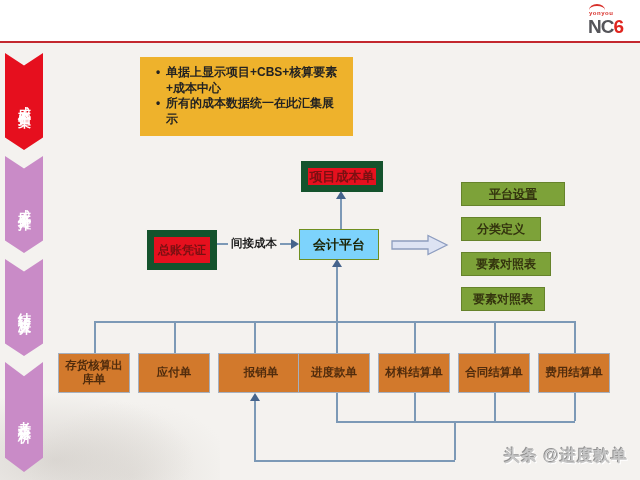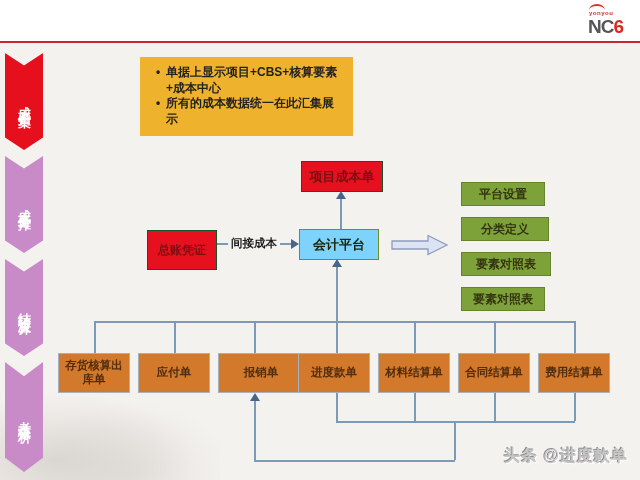--- a/index.html
+++ b/index.html
@@ -23,21 +23,21 @@
   .chev-red{background:#e60f1e;}
   .chev-purple{background:#c98bc7;}
   
   .note{position:absolute;left:140px;top:57px;width:213px;height:79px;background:#eeb22c;
     box-sizing:border-box;padding:8px 10px 6px 10px;z-index:2;}
   .note .bullet-row{display:flex;font-size:12px;font-weight:bold;color:#222;line-height:1.3;}
   .note .dot{width:16px;flex:0 0 16px;text-align:center;}
   
   .fbox{position:absolute;display:flex;align-items:center;justify-content:center;text-align:center;
     box-sizing:border-box;font-weight:bold;z-index:2;}
-  .red-box{background:#e6101e;border:1px solid #14532d;color:#7a1012;font-size:13px;}
+  .red-box{background:#e6101e;border:7px solid #14532d;color:#7a1012;font-size:13px;}
   .green-box{background:#7dd3fc;border:1px solid #6f8f1f;color:#1c2405;font-size:13px;font-family:Liberation Mono, monospace;}
   .olive-box{background:#7da239;border:1px solid #66832b;color:#33330e;font-size:12px;}
   .orange-box{background:#d2792c;border:1px solid #a6b0bf;color:#512c0d;font-size:11.5px;line-height:1.2;padding:1px;}
   
   .line{position:absolute;background:#7c99b6;z-index:1;}
   .arrow-up{position:absolute;width:0;height:0;border-left:5px solid transparent;border-right:5px solid transparent;border-bottom:8px solid #46648c;z-index:2;}
   .arrow-right{position:absolute;width:0;height:0;border-top:5px solid transparent;border-bottom:5px solid transparent;border-left:8px solid #46648c;z-index:2;}
   .flow-label{position:absolute;z-index:2;background:#f4f2ef;padding:0 3px;font-size:11.5px;color:#1a1a1a;font-weight:bold;}
   .block-arrow{position:absolute;left:391px;top:234px;z-index:2;}
   
@@ -97,22 +97,22 @@
   <div class="arrow-up" style="left:336px;top:191px;"></div>
 
   <div class="line" style="left:217px;top:243px;width:76px;height:1.5px;"></div>
   <div class="arrow-right" style="left:291px;top:239px;"></div>
   <div class="flow-label" style="left:228px;top:236px;">间接成本</div>
 
   <svg class="block-arrow" width="58" height="22" viewBox="0 0 58 22">
     <path d="M1 7 H37 V1.5 L56 11 L37 20.5 V15 H1 Z" fill="#dde3f3" stroke="#8d9dbf" stroke-width="1.3"></path>
   </svg>
 
-  <div class="fbox olive-box" style="left:461px;top:182px;width:84px;height:24px;">平台设置</div>
-  <div class="fbox olive-box" style="left:461px;top:217px;width:88px;height:24px;">分类定义</div>
+  <div class="fbox olive-box" style="left:461px;top:182px;width:104px;height:24px;text-decoration:underline;">平台设置</div>
+  <div class="fbox olive-box" style="left:461px;top:217px;width:80px;height:24px;">分类定义</div>
   <div class="fbox olive-box" style="left:461px;top:252px;width:90px;height:24px;">要素对照表</div>
   <div class="fbox olive-box" style="left:461px;top:287px;width:84px;height:24px;">要素对照表</div>
 
   <div class="line" style="left:336px;top:266px;width:1.5px;height:87px;"></div>
   <div class="arrow-up" style="left:332px;top:259px;"></div>
 
   <div class="line" style="left:94px;top:321px;width:481px;height:1.5px;"></div>
 
   <div class="line" style="left:94px;top:321px;width:1.5px;height:32px;"></div>
   <div class="line" style="left:174px;top:321px;width:1.5px;height:32px;"></div>

